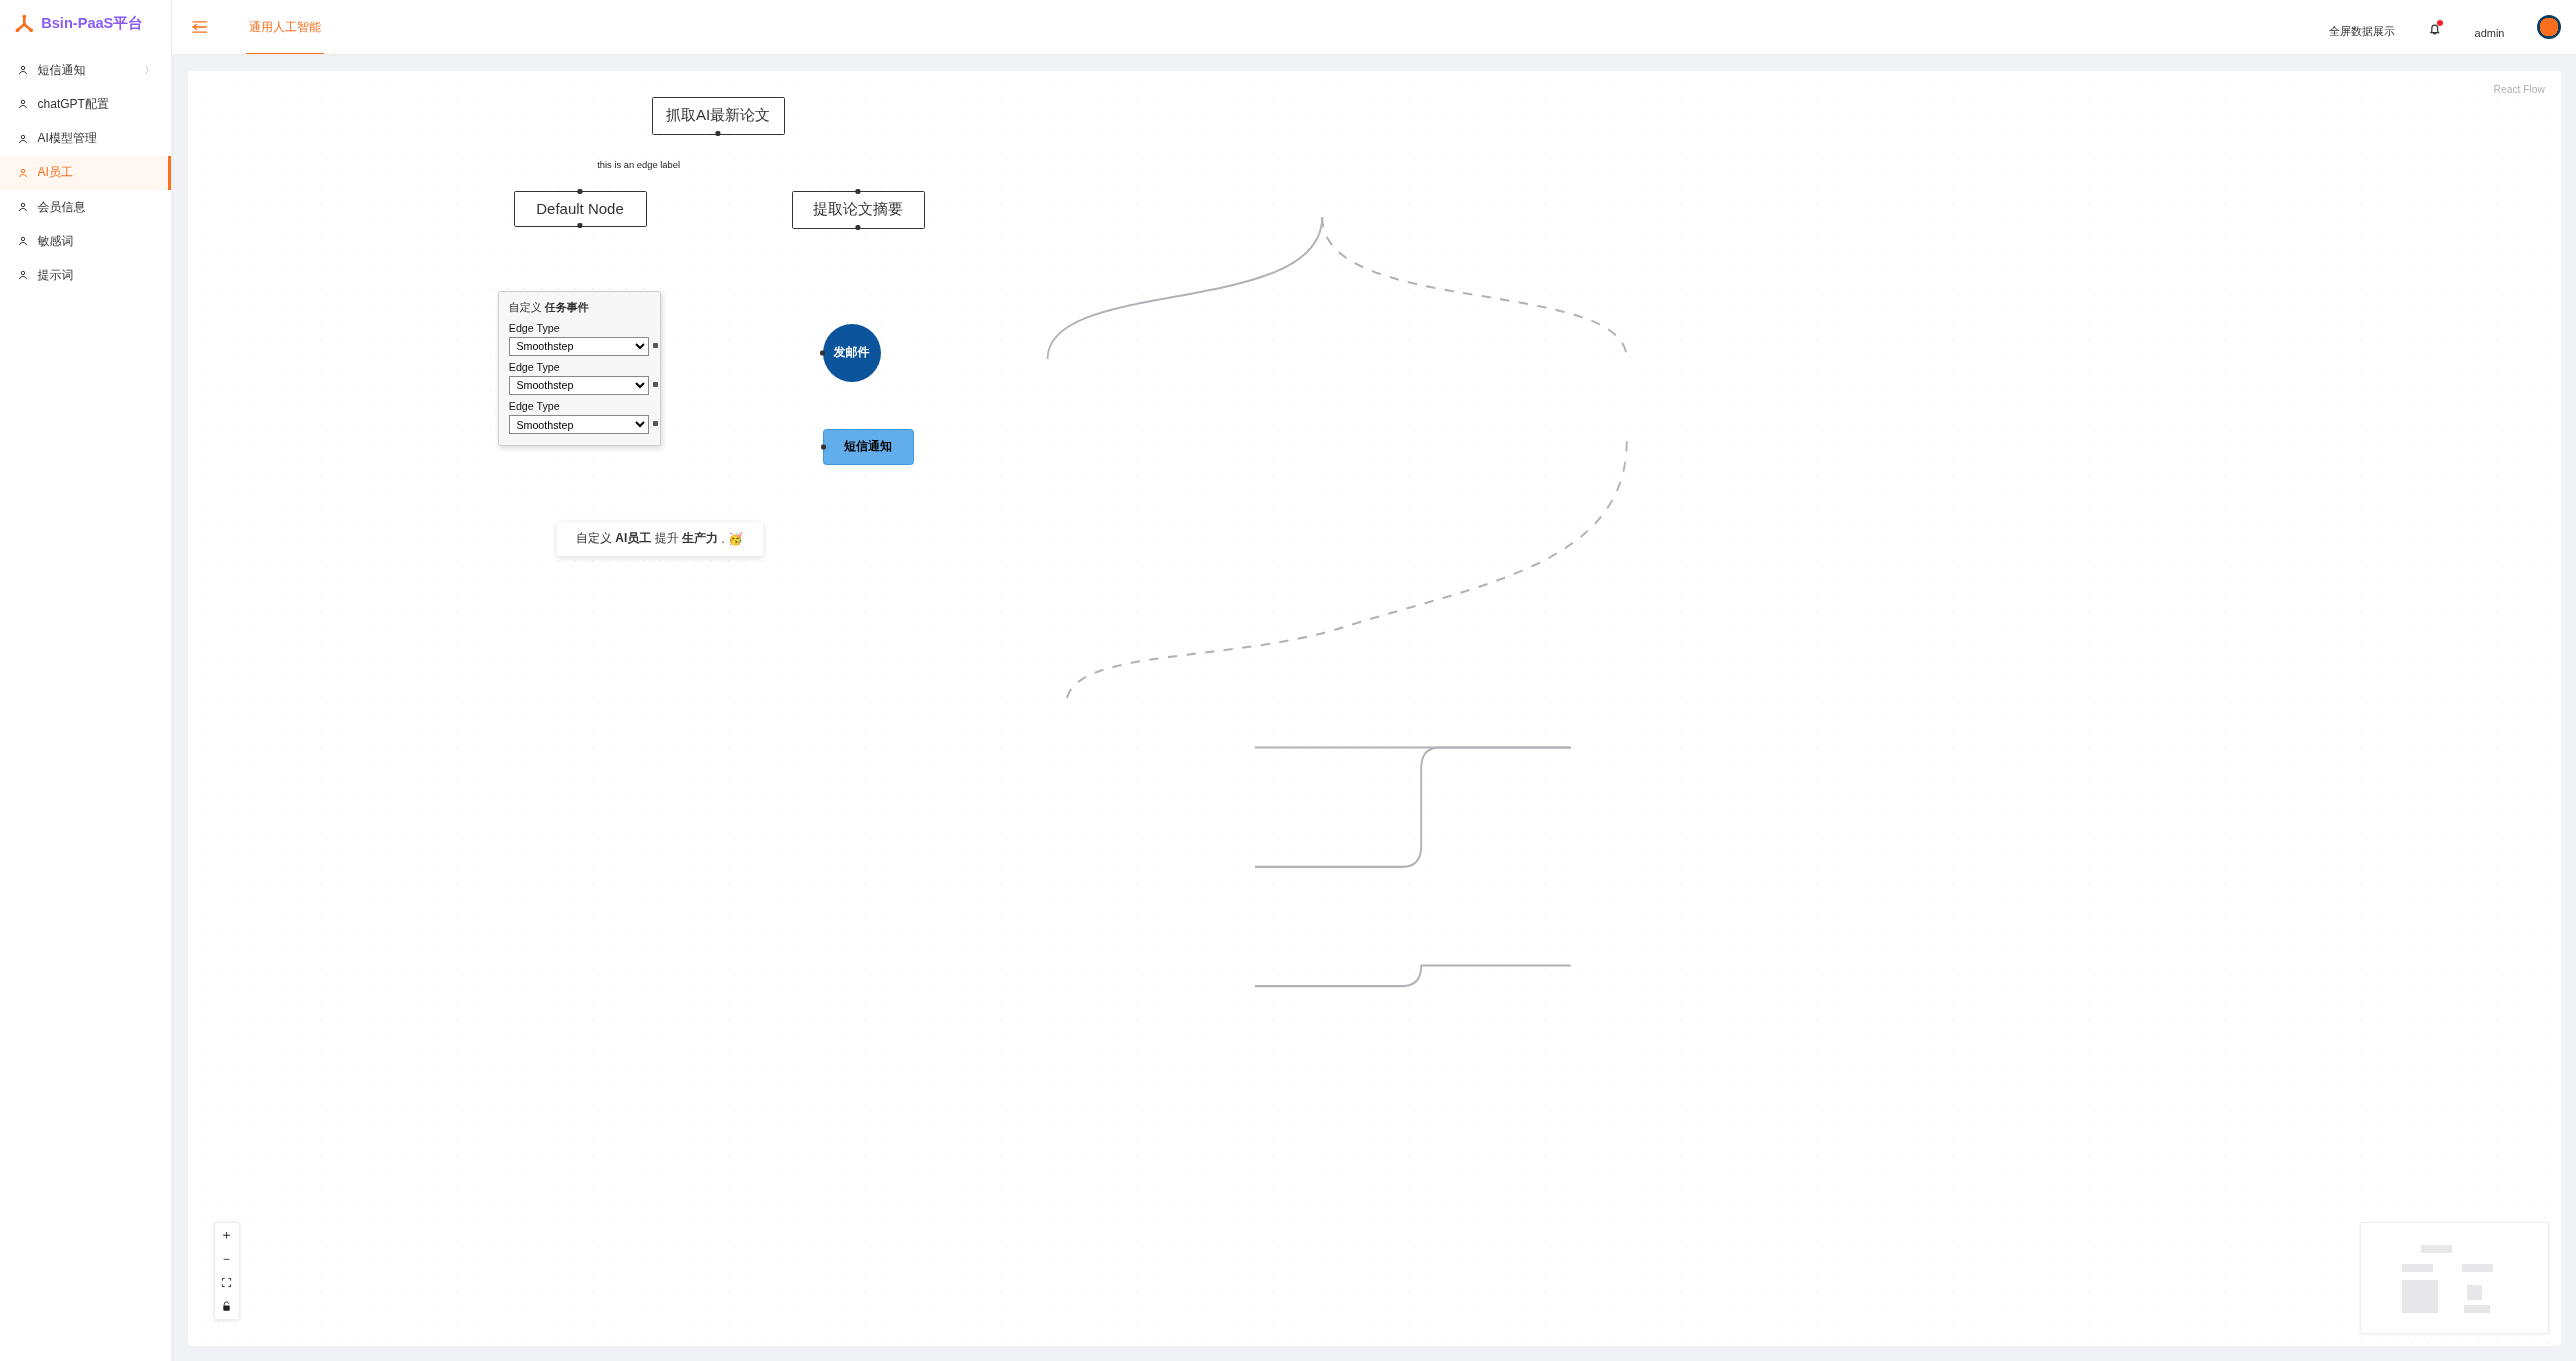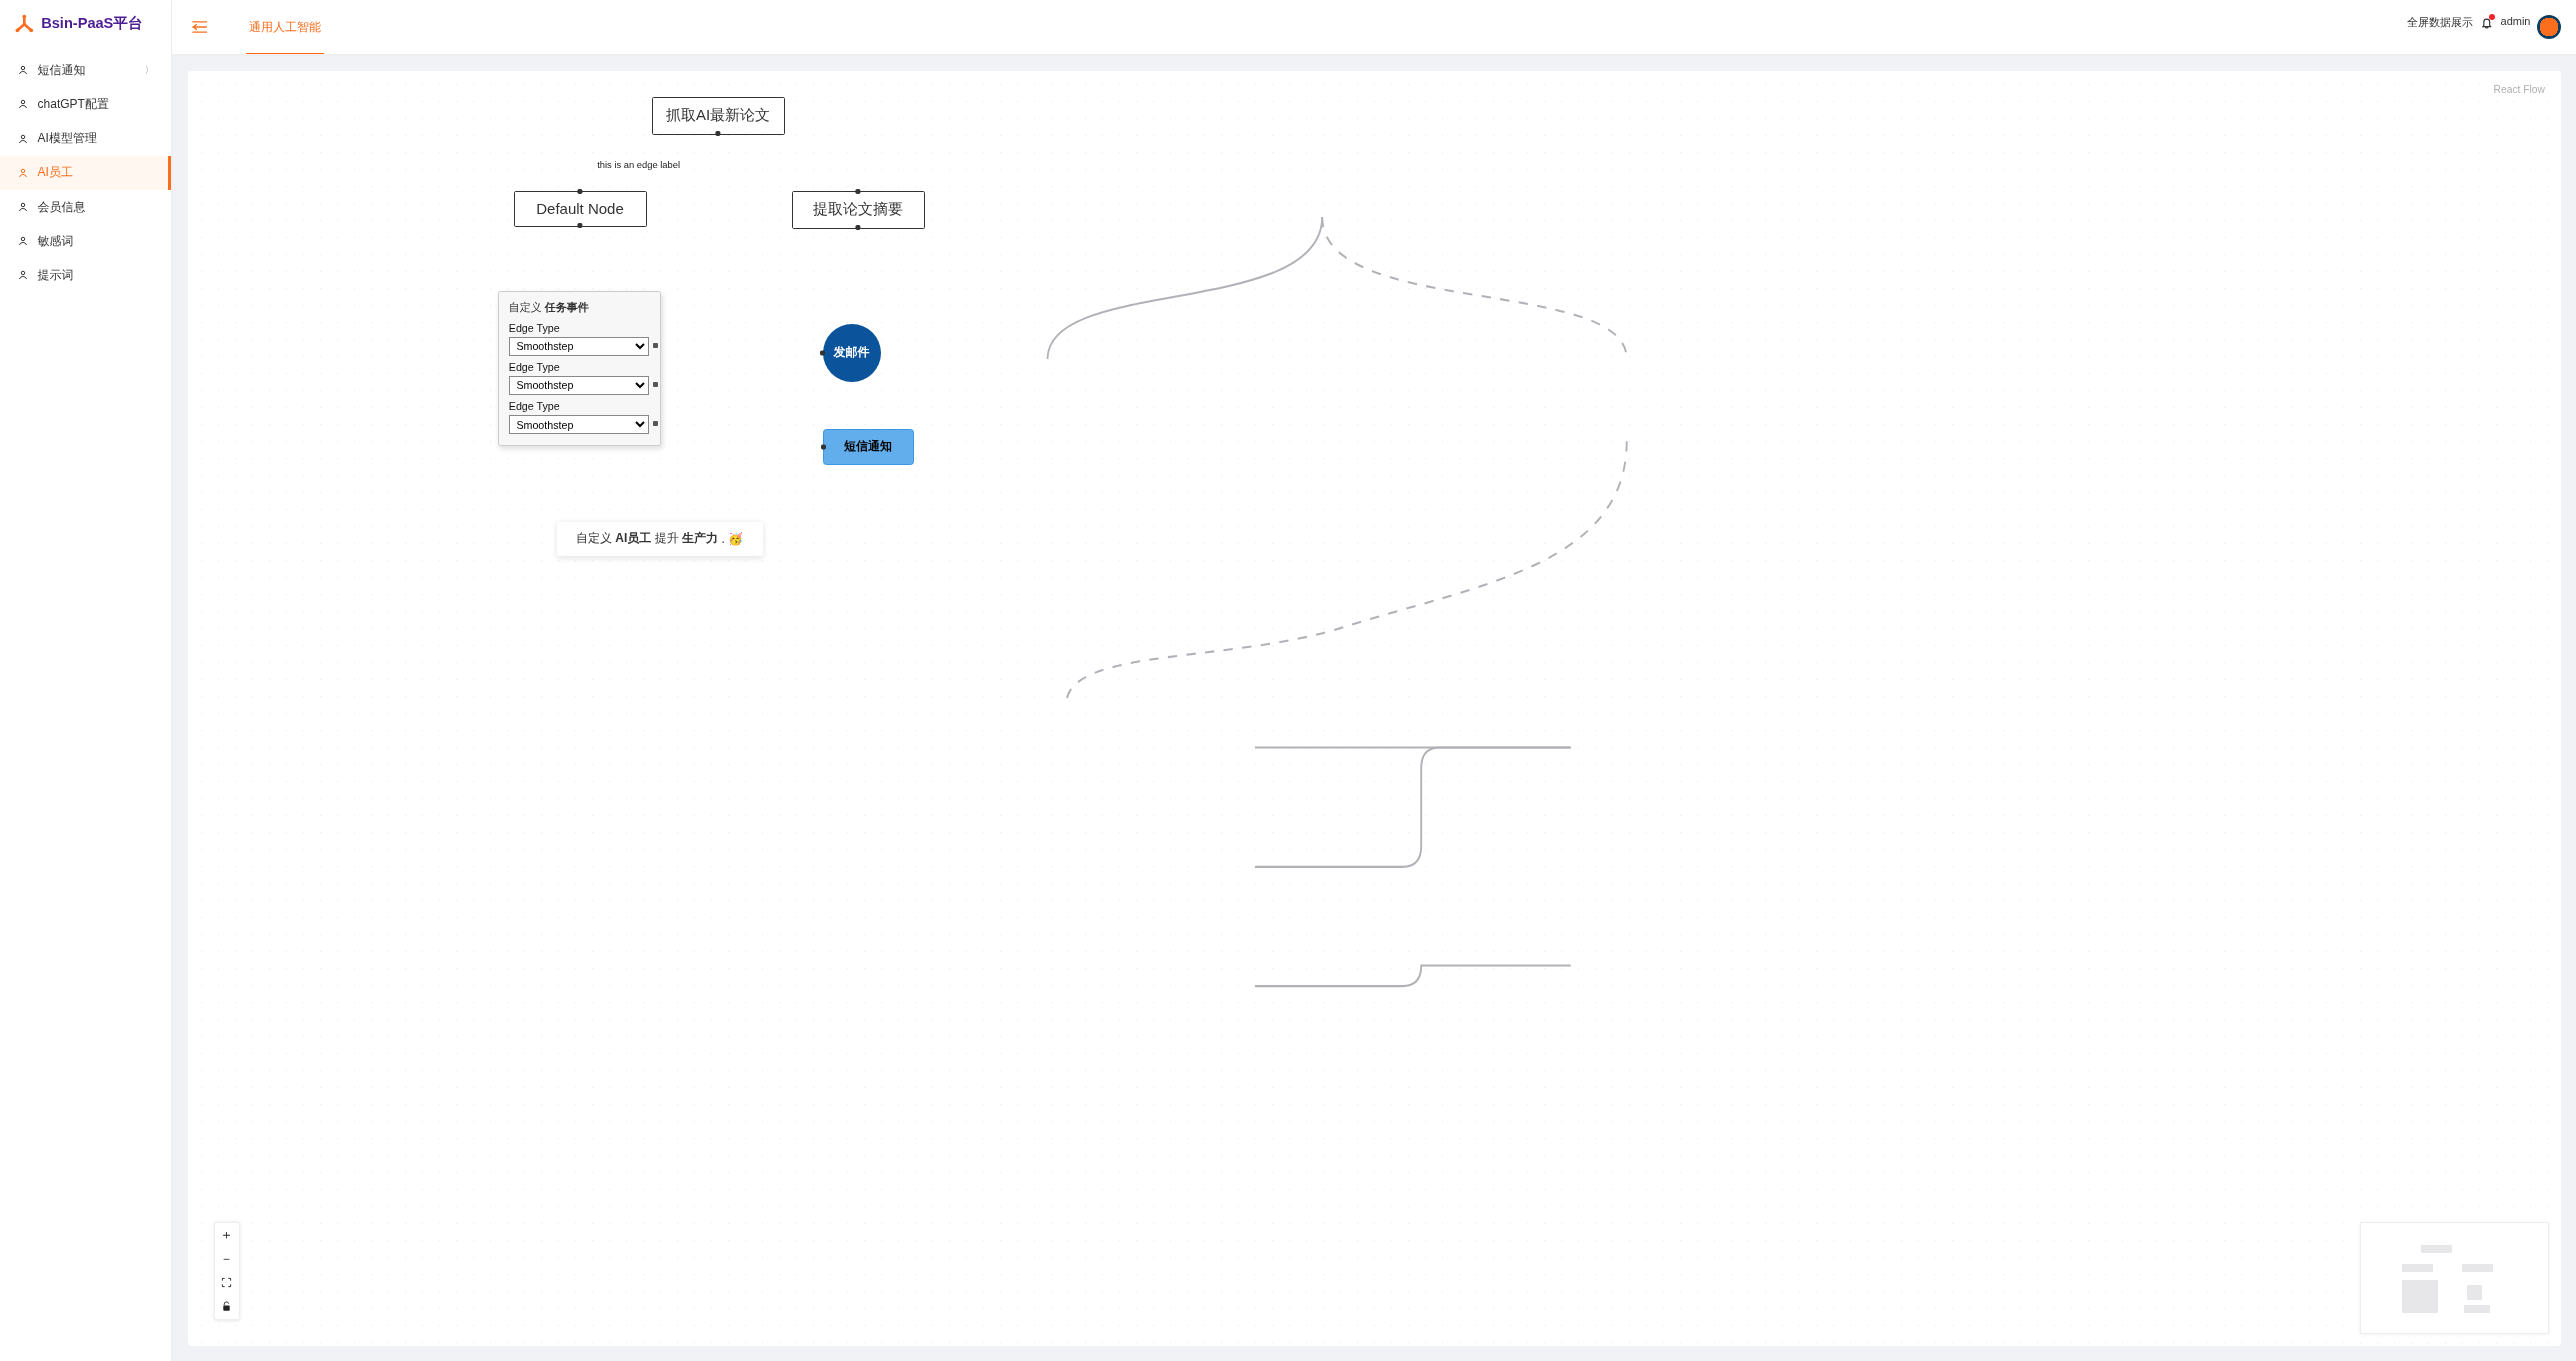--- a/index.html
+++ b/index.html
@@ -6,35 +6,35 @@
 html, body { width: 100%; height: 100%; overflow: hidden; }
 body { font-family: "Segoe UI", -apple-system, BlinkMacSystemFont, sans-serif; background: #f0f2f5; color: #333; font-size: 12px; }
 
 .app { display: flex; width: 100vw; height: 100vh; }
 
 
 .sidebar { width: 172px; background: #fff; display: flex; flex-direction: column; border-right: 0.9px solid #eee; box-shadow: 0.9px 0 3.4px rgba(0,0,0,0.03); }
 .logo { display: flex; align-items: center; gap: 6.9px; padding: 13.7px 13.7px 15.5px 13.7px; }
 .logo-mark { width: 20.6px; height: 20.6px; position: relative; }
 .logo-mark svg { display: block; }
-.logo-text { font-size: 14.6px; font-weight: 700; color: #4c1d95; white-space: nowrap; }
+.logo-text { font-size: 14.6px; font-weight: 700; color: #8b5cf6; white-space: nowrap; }
 
 .nav { flex: 1; padding-top: 3.4px; }
 .nav-item { display: flex; align-items: center; gap: 8.6px; padding: 8.6px 17px; cursor: pointer; font-size: 12px; color: #333; position: relative; }
 .nav-item.active { background: #fff7f0; color: #fa6e1e; }
 .nav-item.active::after { content: ""; position: absolute; right: 0; top: 0; bottom: 0; width: 2.6px; background: #fa6e1e; }
 .nav-item .chev { margin-left: auto; font-size: 9.4px; color: #888; }
 .user-ic { width: 12px; height: 12px; }
 
 
 .main { flex: 1; display: flex; flex-direction: column; min-width: 0; }
 .topbar { height: 55px; background: #fff; display: flex; align-items: center; padding: 0 15.5px; border-bottom: 0.9px solid #eee; box-shadow: 0 0.9px 3.4px rgba(0,0,0,0.03); }
 .menu-toggle { width: 24px; height: 24px; display: flex; align-items: center; justify-content: center; cursor: pointer; color: #fa6e1e; margin-right: 34px; }
 .tab { font-size: 12px; color: #fa6e1e; padding: 19px 3.4px 16.3px 3.4px; border-bottom: 1.7px solid #fa6e1e; }
-.topbar-right { margin-left: auto; display: flex; align-items: flex-start; gap: 6px; }
+.topbar-right { margin-left: auto; display: flex; align-items: flex-end; gap: 32px; }
 .fullscreen-link { font-size: 11px; color: #333; cursor: pointer; }
 .bell { position: relative; cursor: pointer; }
 .bell .dot { position: absolute; top: -0.9px; right: -0.9px; width: 6px; height: 6px; border-radius: 50%; background: #f5222d; }
 .username { font-size: 11px; color: #333; }
 .avatar { width: 24px; height: 24px; border-radius: 50%; background: radial-gradient(circle at 50% 50%, #fa6e1e 55%, #0a3d62 55%); display:flex; align-items:center; justify-content:center; }
 
 
 .canvas-wrap { flex: 1; padding: 15.5px; overflow: hidden; }
 .canvas { position: relative; width: 100%; height: 100%; background: #fff; border-radius: 3.4px; overflow: hidden;
   background-image: radial-gradient(#e1e4e8 0.9px, transparent 0.9px);

